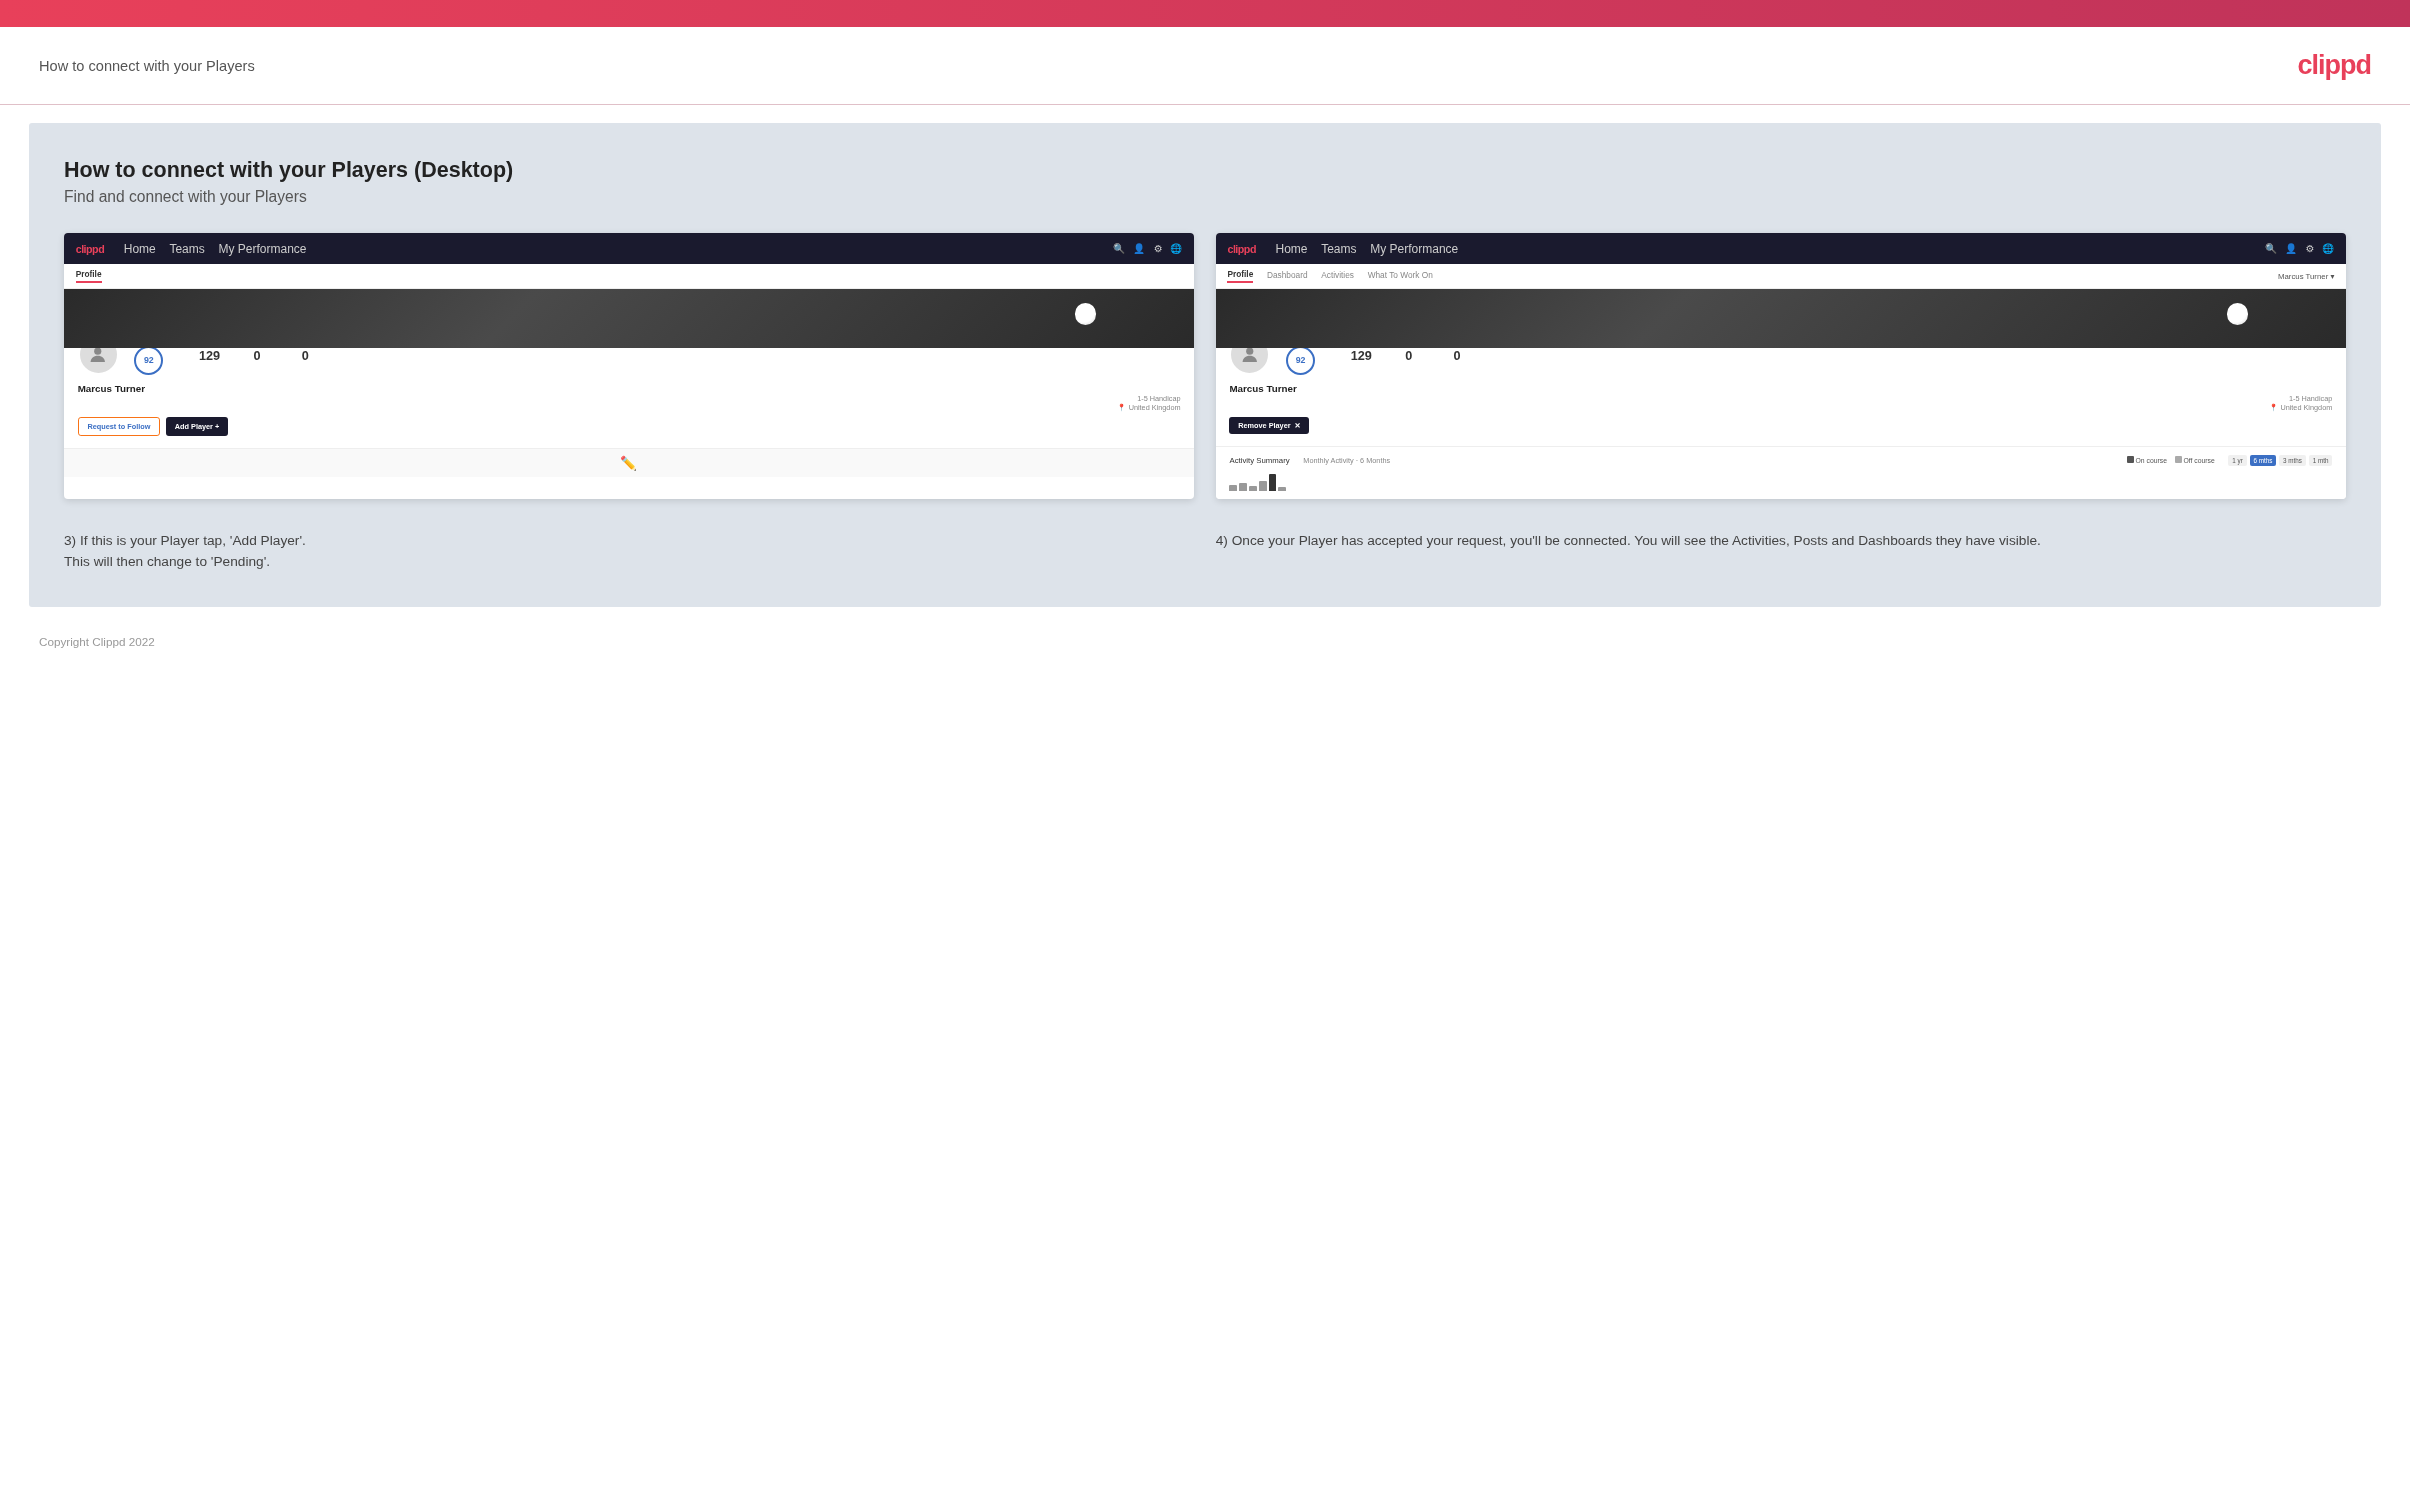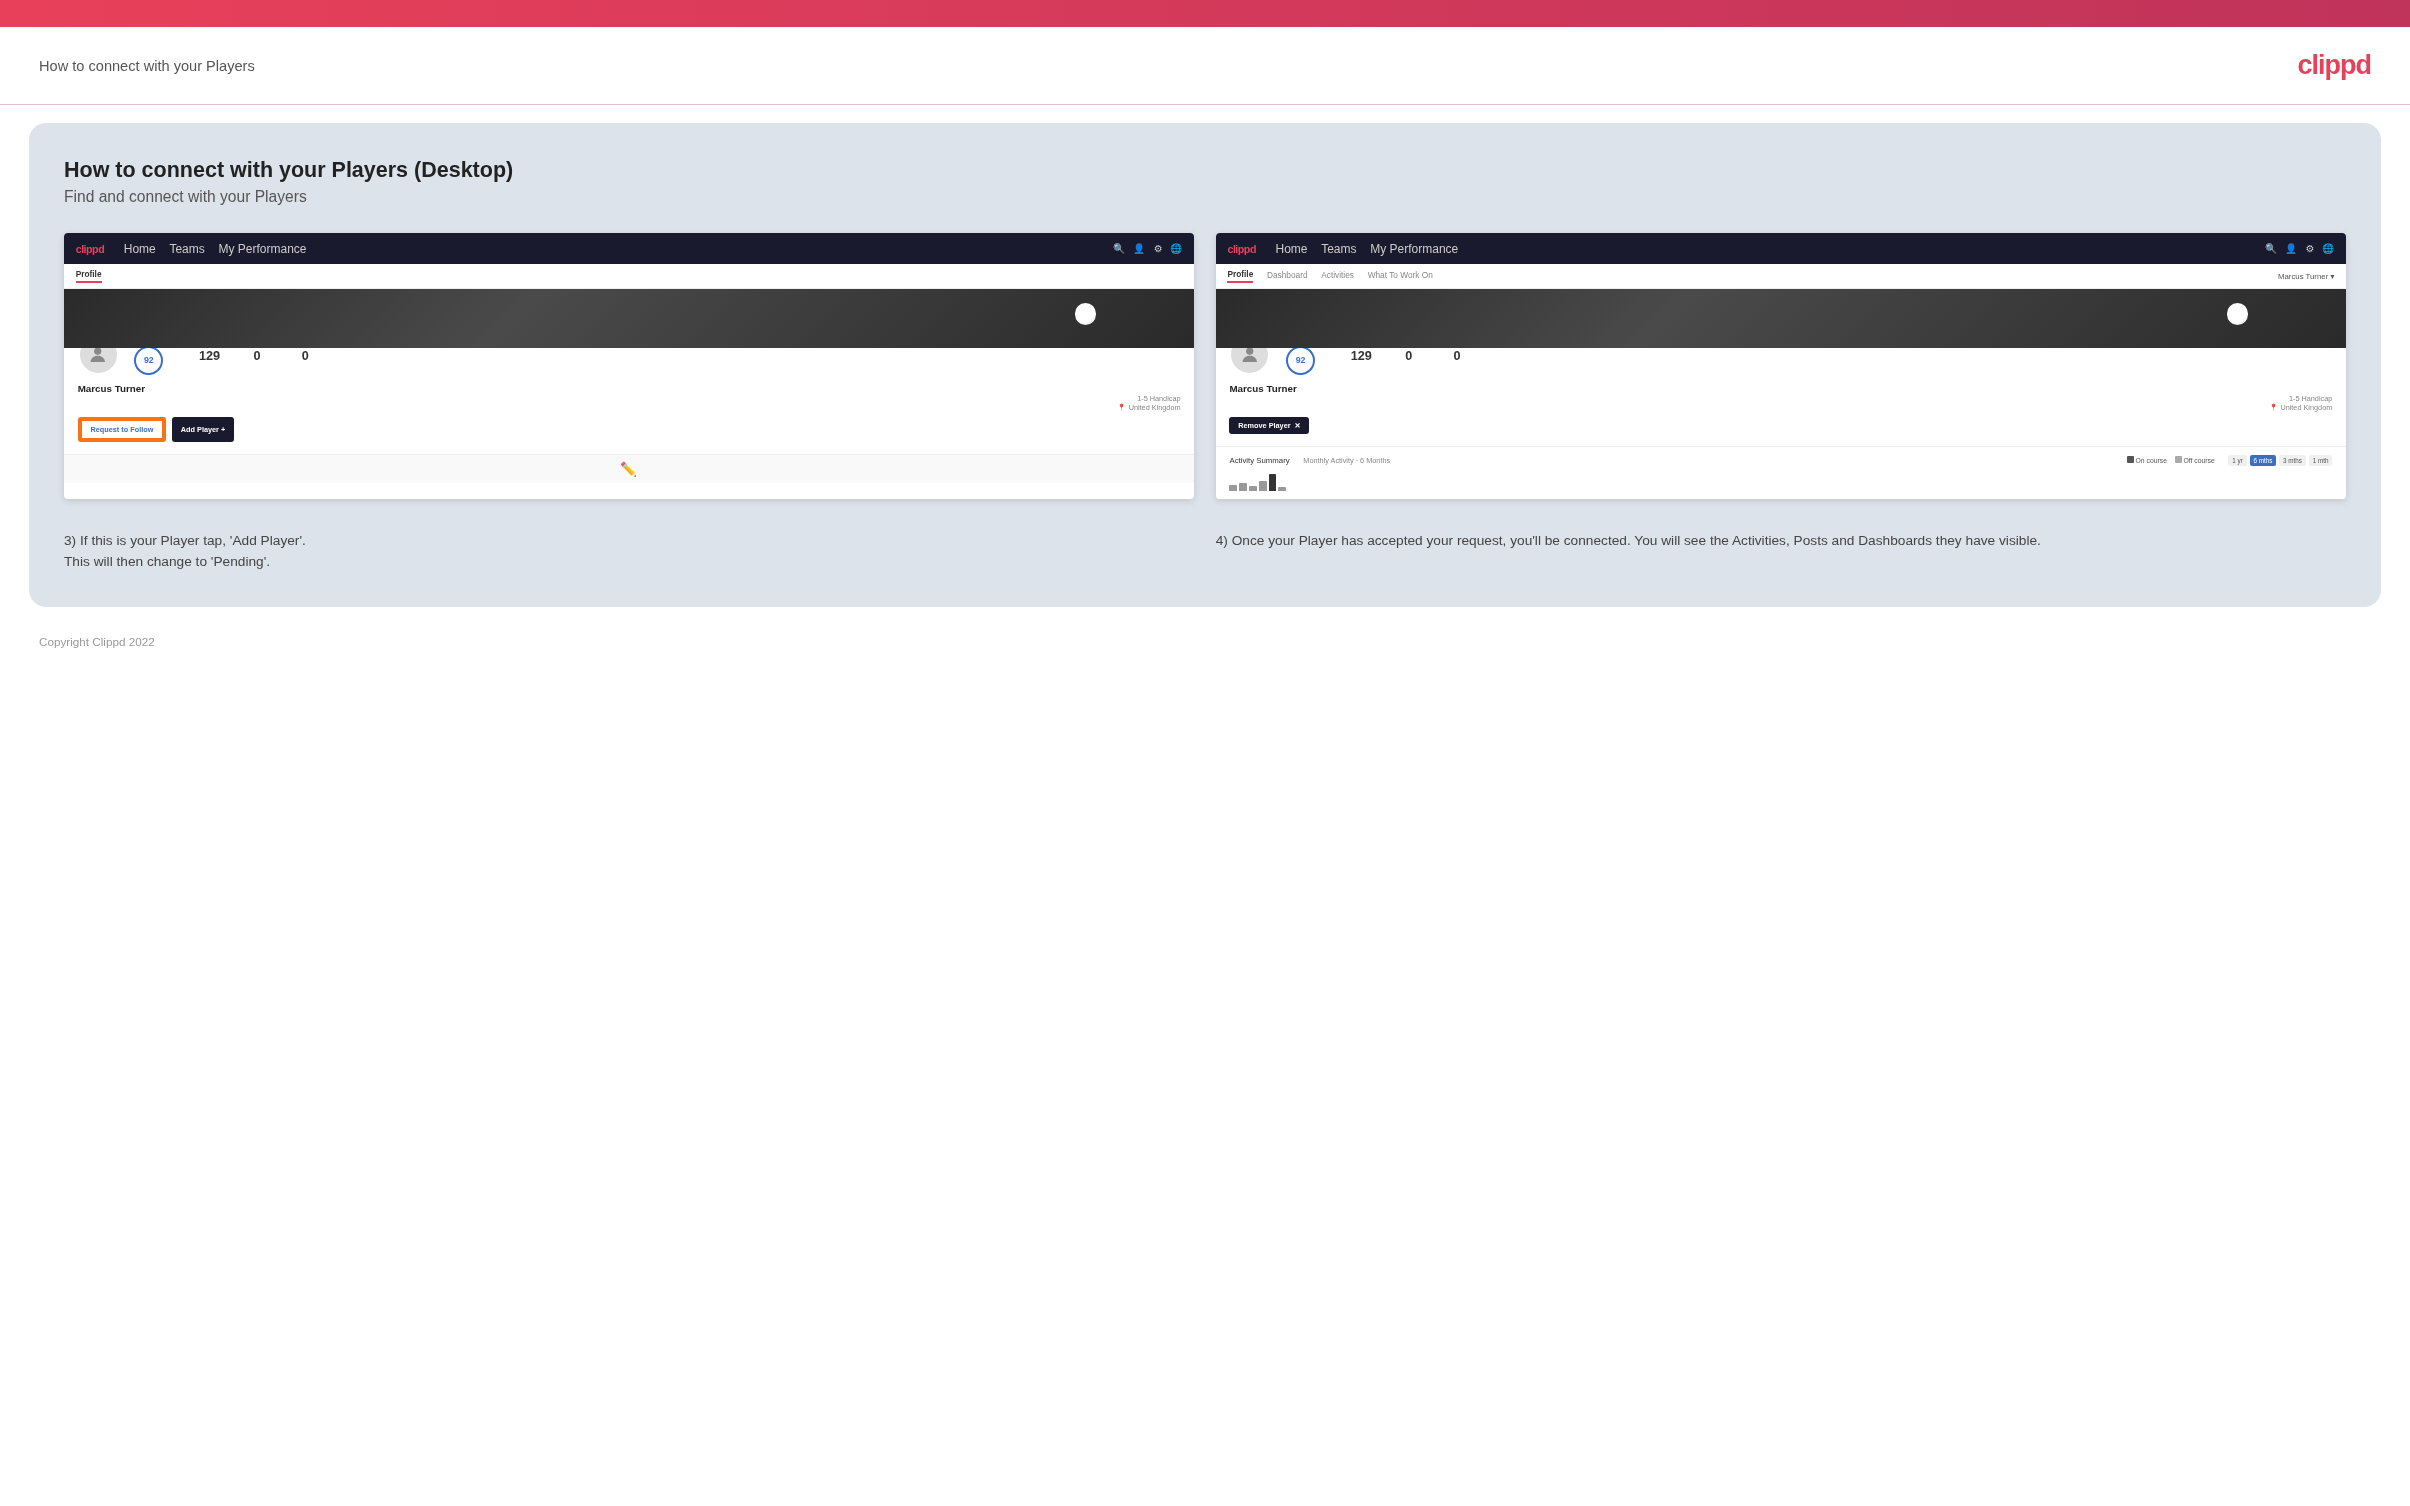--- a/index.html
+++ b/index.html
@@ -32,21 +32,21 @@
       font-weight: 700;
       color: #e8405a;
       letter-spacing: -1px;
     }
 
     
     .main {
       background: #dde3ea;
       margin: 17.6px 29px;
       padding: 35px 35px 35px 35px;
-      border-radius: 17px;
+      border-radius: 3px;
     }
 
     .main-title {
       font-size: 21.5px;
       font-weight: 700;
       color: #222;
       margin-bottom: 5.9px;
     }
     .main-subtitle {
       font-size: 15.6px;
@@ -229,21 +229,21 @@
     .mock-btn {
       font-size: 7.3px;
       padding: 3.9px 8.8px;
       border-radius: 2.9px;
       cursor: pointer;
       font-weight: 600;
       border: none;
     }
     .mock-btn-outline {
       background: #fff;
-      border: 4px solid #f97316;
+      border: 1px solid #f97316;
       color: #3b6fc4;
     }
     .mock-btn-primary {
       background: #1a1a2e;
       color: #fff;
     }
     .mock-btn-remove {
       background: #1a1a2e;
       color: #fff;
       display: flex;

